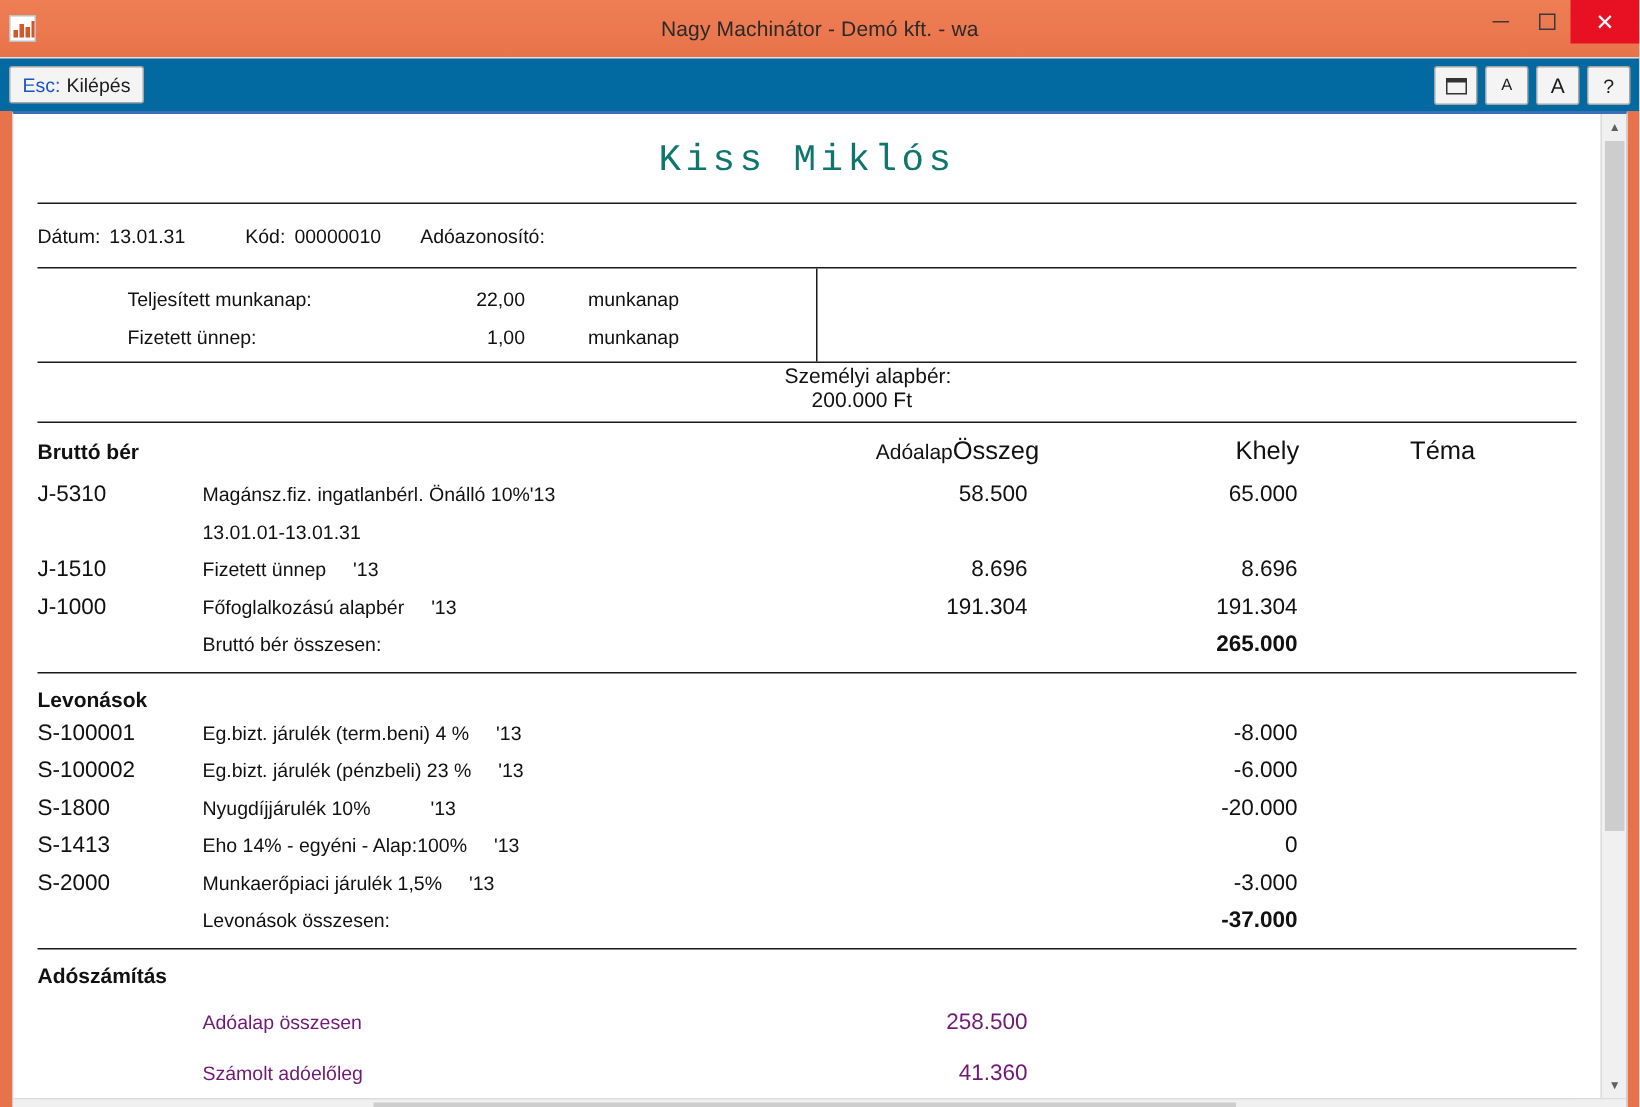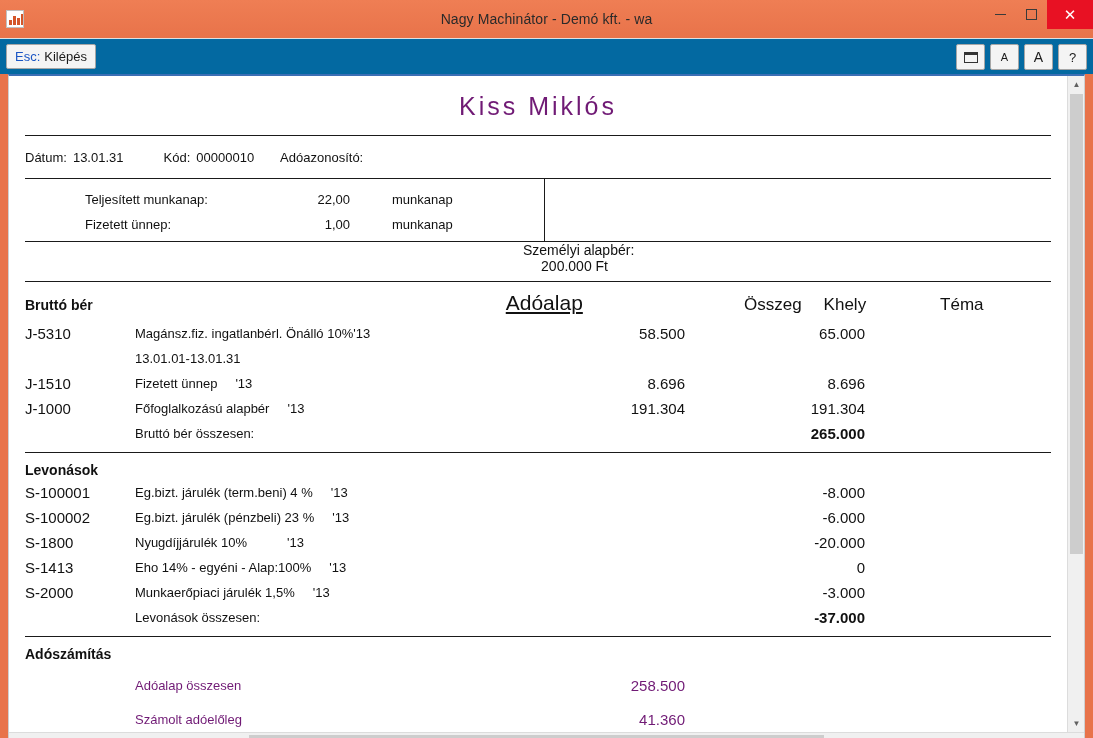--- a/index.html
+++ b/index.html
@@ -172,23 +172,24 @@
   }
   .page {
     padding: 0 16px;
     box-sizing: border-box;
     width: 100%;
   }
   .doc-title {
     text-align: center;
     font-size: 25px;
     letter-spacing: 3px;
-    color: #701a75;
+    color: #0f766e;
     padding-top: 16px;
     padding-bottom: 14px;
+    font-family: Liberation Mono, monospace;
   }
   .hr {
     border-top: 1px solid #1a1a1a;
     height: 0;
   }
   .row-date {
     display: flex;
     align-items: center;
     font-size: 13px;
     color: #111;
@@ -230,22 +231,22 @@
   
   .sec-head {
     display: flex;
     align-items: baseline;
     font-size: 14px;
     color: #111;
     padding-top: 9px;
     padding-bottom: 6px;
   }
   .sec-head .sh-title { font-weight: bold; width: 520px; }
-  .sec-head .col-adoalap { width: 140px; font-size: 21px; text-decoration: underline; }
-  .sec-head .col-osszeg { width: 180px; text-align: right; font-size: 17px; }
+  .sec-head .col-adoalap { width: 140px; text-align: right; font-size: 14px; }
+  .sec-head .col-osszeg { width: 180px; font-size: 17px; }
   .sec-head .col-khely { width: 100px; text-align: left; font-size: 17px; padding-left: 22px; }
   .sec-head .col-tema { width: 120px; text-align: left; font-size: 17px; padding-left: 24px; }
   .line {
     display: flex;
     font-size: 13px;
     color: #111;
     line-height: 25px;
   }
   .line .c-code { width: 110px; font-size: 15px; }
   .line .c-desc { width: 410px; }

